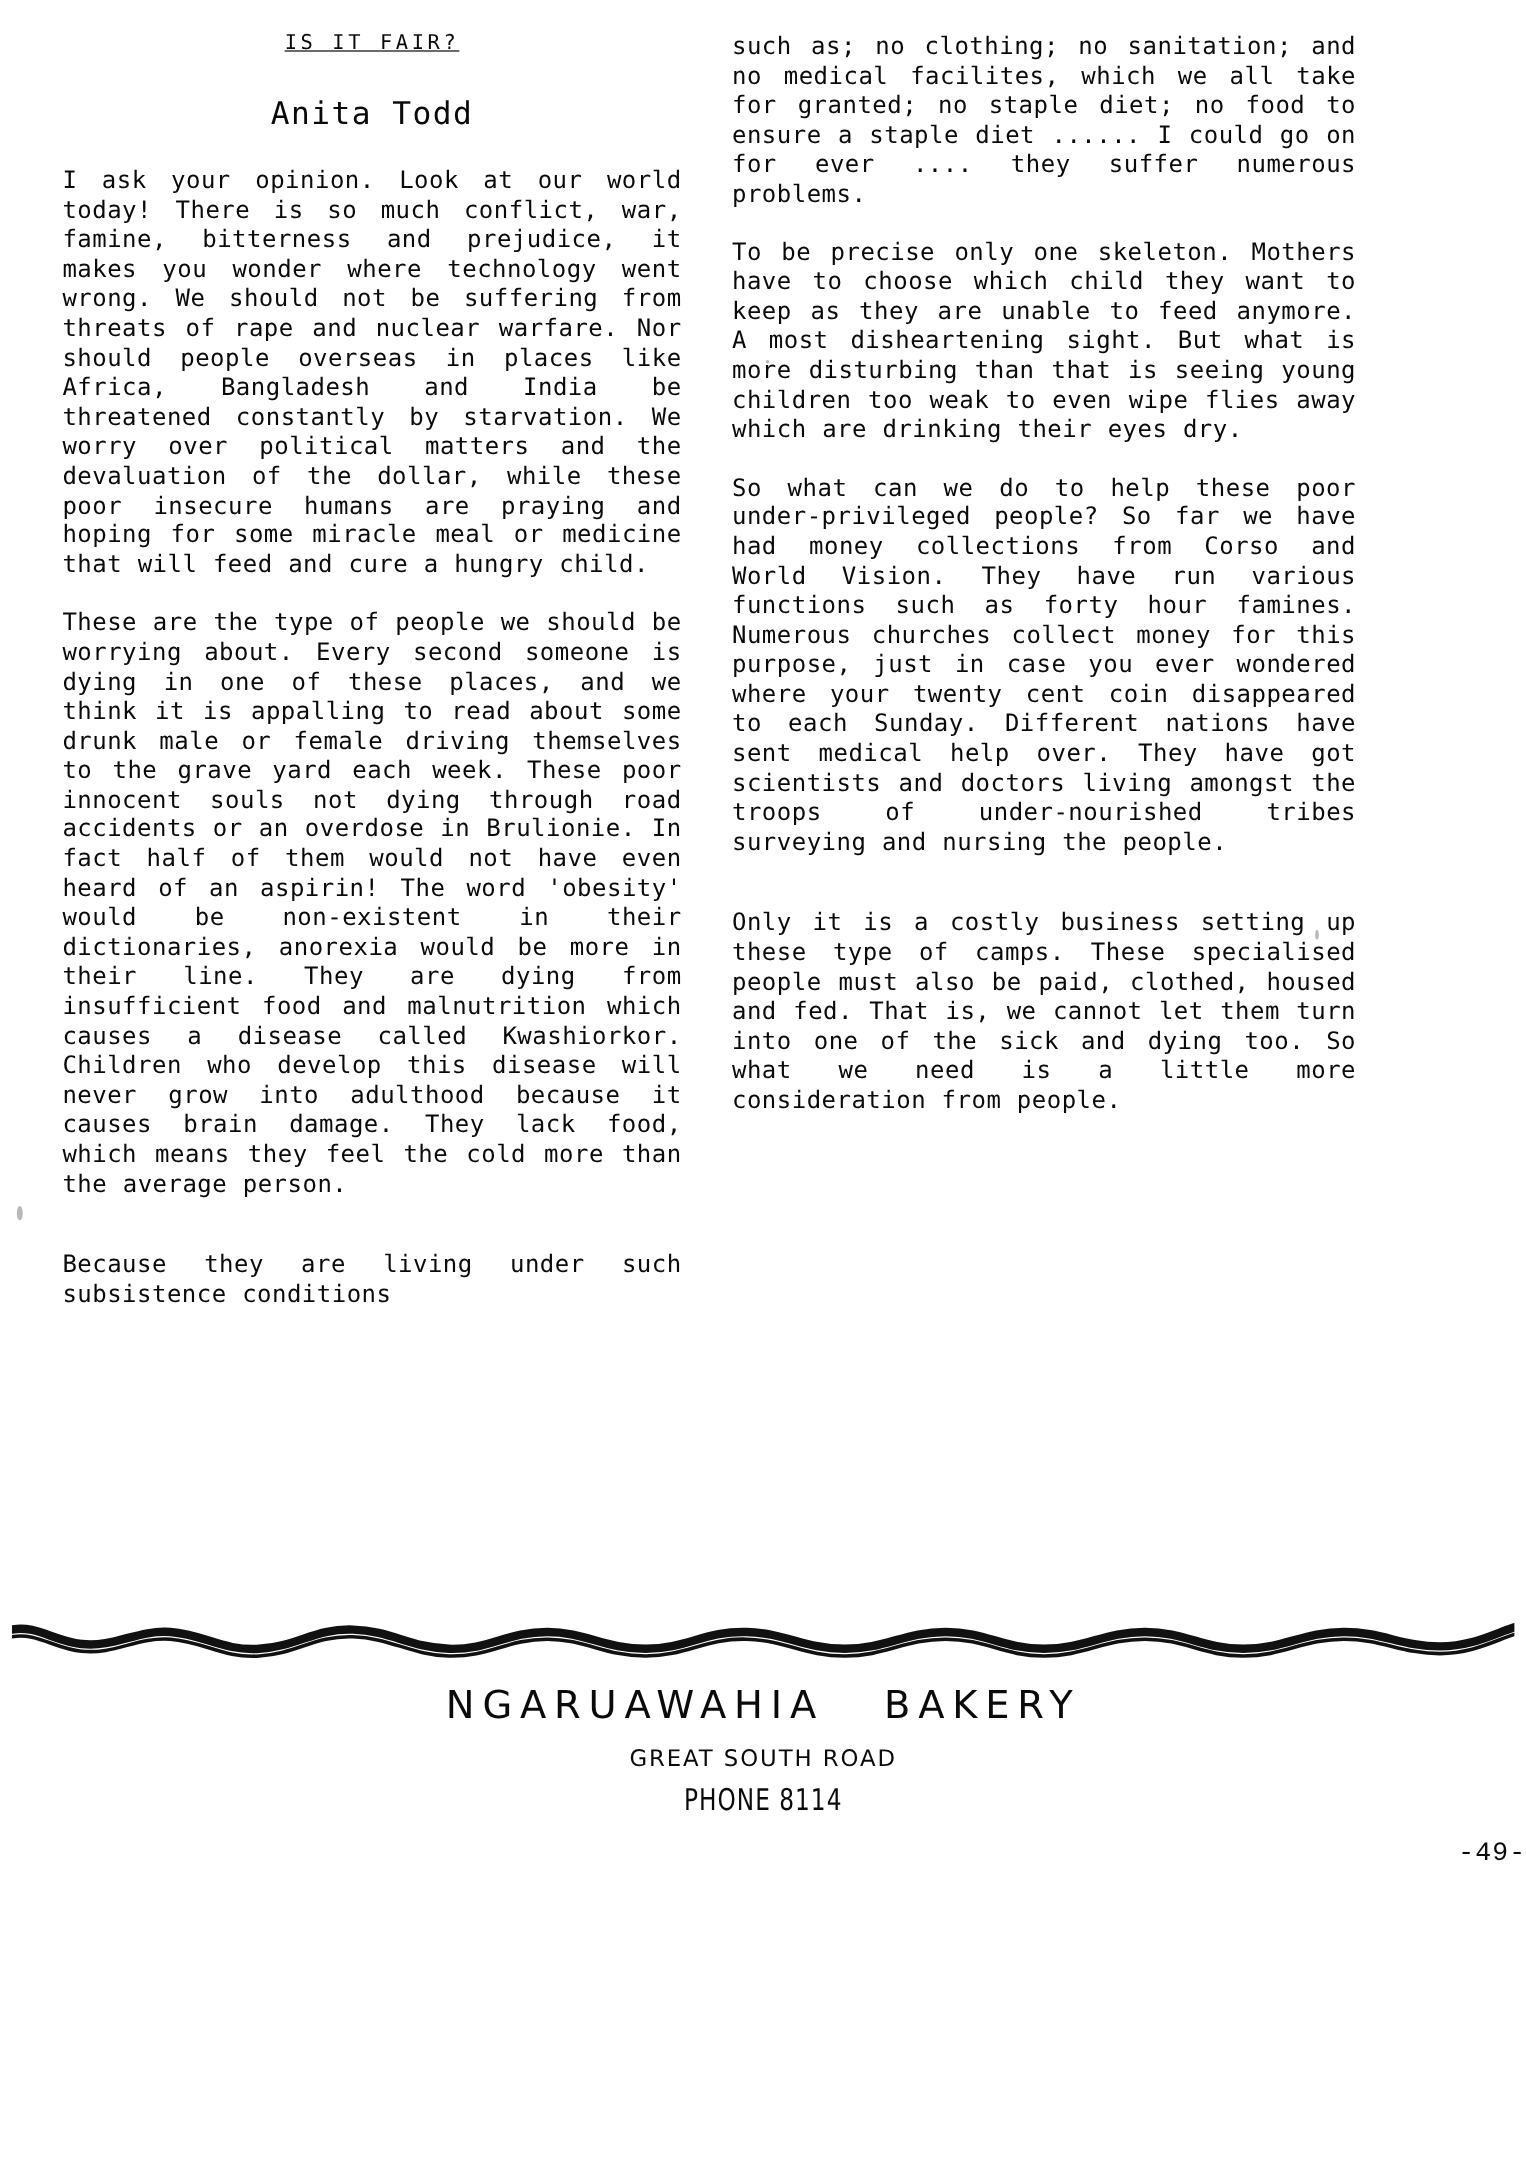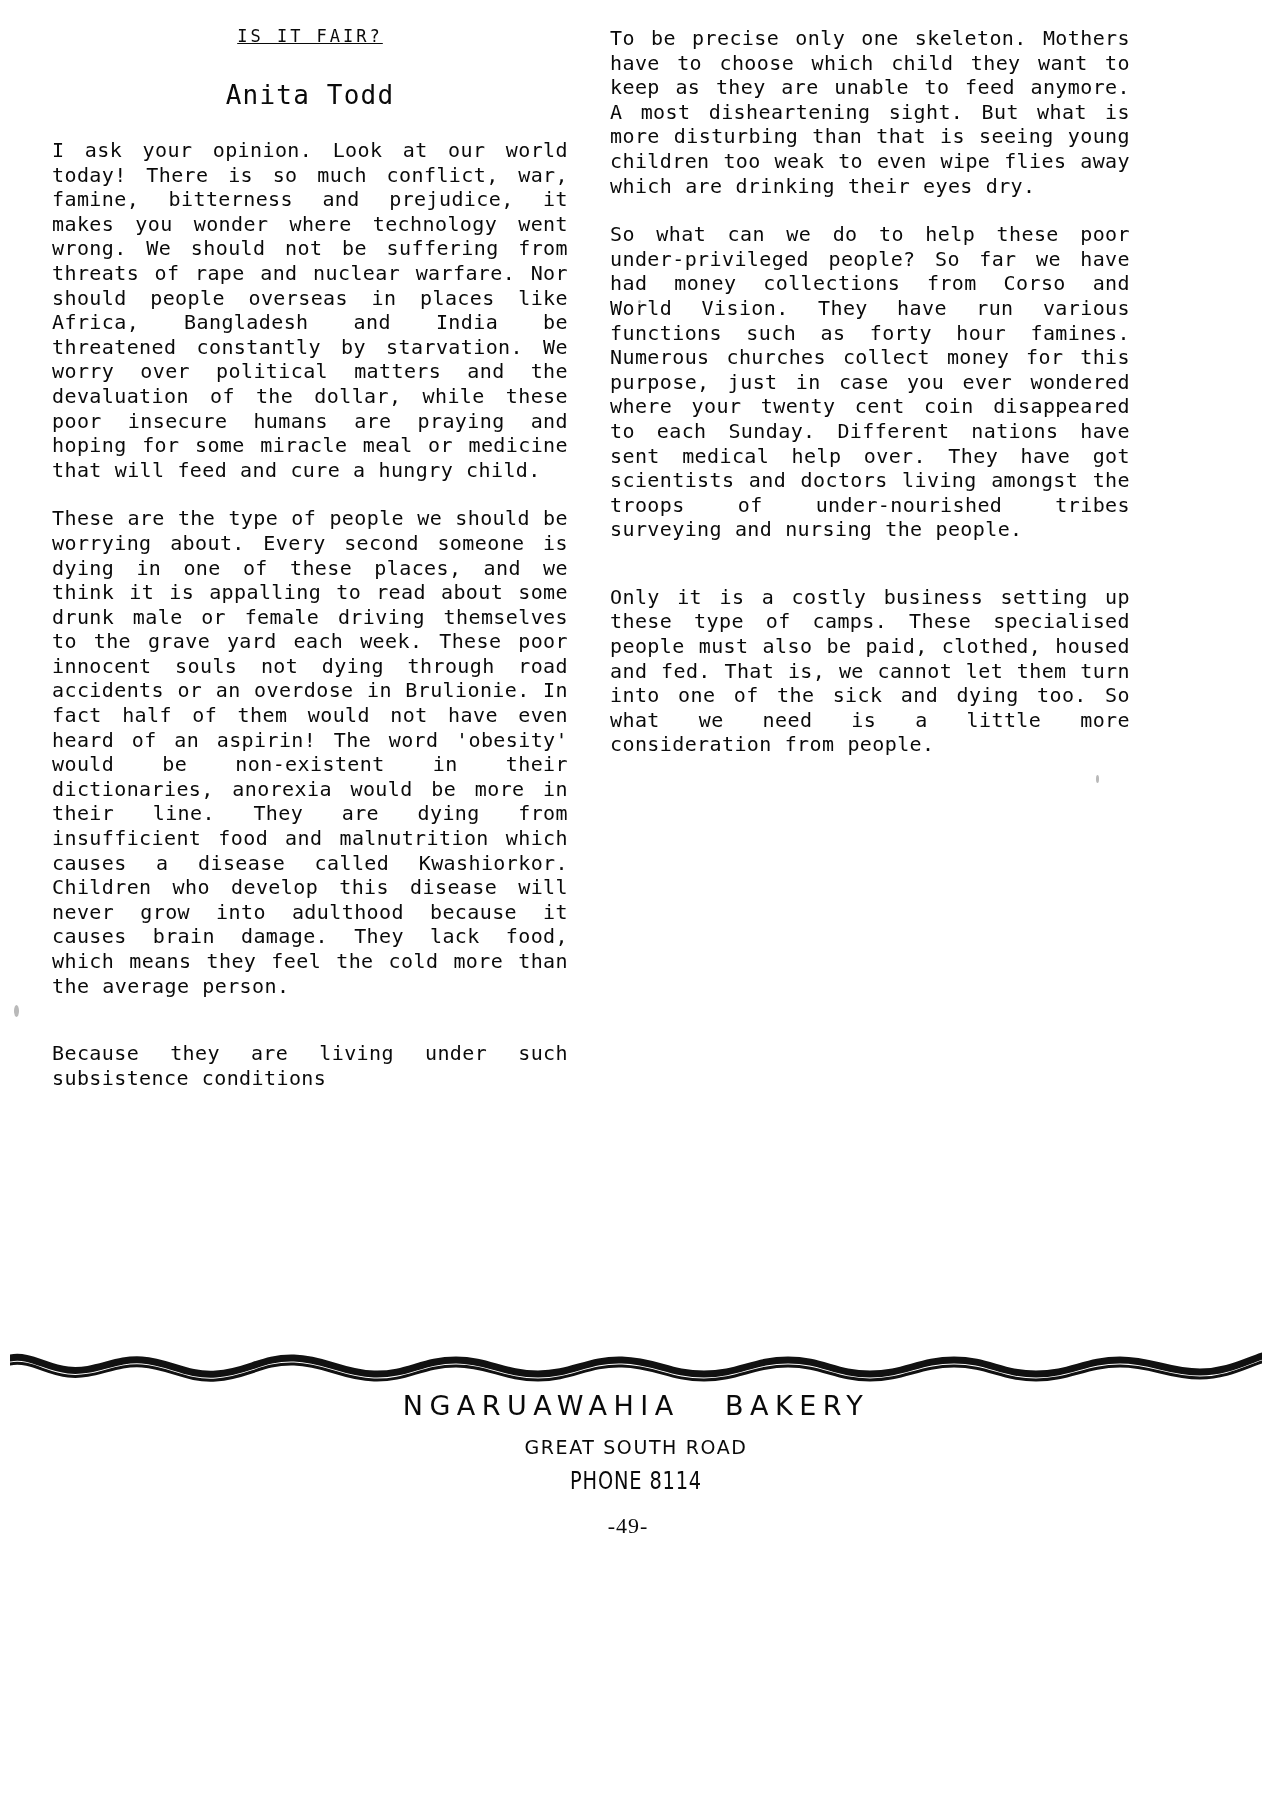--- a/index.html
+++ b/index.html
@@ -74,43 +74,44 @@
   }
   .footer {
     position: absolute;
     left: 0;
     top: 1390px;
     width: 1272px;
     text-align: center;
   }
   .bakery {
     font-family: "DejaVu Sans", sans-serif;
-    font-size: 27px;
+    font-size: 32px;
     letter-spacing: 6.5px;
-    margin: 0;
+    margin: 12px;
     white-space: pre;
   }
   .address {
     font-family: "DejaVu Sans", sans-serif;
     font-size: 19px;
     letter-spacing: 1.6px;
     margin: 15px 0 0 0;
   }
   .phone {
     font-family: "DejaVu Sans Condensed", "DejaVu Sans", sans-serif;
     font-size: 25px;
     letter-spacing: 1px;
     margin: 8px 0 0 0;
     transform: scaleX(0.86);
   }
   .pagenum {
-    font-family: Liberation Serif, serif;
+    font-family: Liberation Mono, monospace;
     font-size: 22px;
     letter-spacing: 1px;
-    margin: 18px 16px 0 0;
+    margin: 18px 0 0 0;
+    text-align: right;
   }
   .speck {
     position: absolute;
     background: #b9b9b9;
     border-radius: 50%;
   }
 </style>
 </head>
 <body>
 
@@ -120,20 +121,21 @@
 
     <div class="col left">
       <h1 class="title">IS IT FAIR?</h1>
       <div class="byline">Anita Todd</div>
       <p class="body">I ask your opinion. Look at our world today! There is so much conflict, war, famine, bitterness and prejudice, it makes you wonder where technology went wrong. We should not be suffering from threats of rape and nuclear warfare. Nor should people overseas in places like Africa, Bangladesh and India be threatened constantly by starvation. We worry over political matters and the devaluation of the dollar, while these poor insecure humans are praying and hoping for some miracle meal or medicine that will feed and cure a hungry child.</p>
       <p class="body">These are the type of people we should be worrying about. Every second someone is dying in one of these places, and we think it is appalling to read about some drunk male or female driving themselves to the grave yard each week. These poor innocent souls not dying through road accidents or an overdose in Brulionie. In fact half of them would not have even heard of an aspirin! The word 'obesity' would be non-existent in their dictionaries, anorexia would be more in their line. They are dying from insufficient food and malnutrition which causes a disease called Kwashiorkor. Children who develop this disease will never grow into adulthood because it causes brain damage. They lack food, which means they feel the cold more than the average person.</p>
       <p class="body tight">Because they are living under such subsistence conditions</p>
     </div>
 
     <div class="col right">
+      <p class="body">such as; no clothing; no sanitation; and no medical facilites, which we all take for granted; no staple diet; no food to ensure a staple diet ...... I could go on for ever .... they suffer numerous problems.</p>
       <p class="body">To be precise only one skeleton. Mothers have to choose which child they want to keep as they are unable to feed anymore. A most disheartening sight. But what is more disturbing than that is seeing young children too weak to even wipe flies away which are drinking their eyes dry.</p>
       <p class="body">So what can we do to help these poor under-privileged people? So far we have had money collections from Corso and World Vision. They have run various functions such as forty hour famines. Numerous churches collect money for this purpose, just in case you ever wondered where your twenty cent coin disappeared to each Sunday. Different nations have sent medical help over. They have got scientists and doctors living amongst the troops of under-nourished tribes surveying and nursing the people.</p>
       <p class="body tight">Only it is a costly business setting up these type of camps. These specialised people must also be paid, clothed, housed and fed. That is, we cannot let them turn into one of the sick and dying too. So what we need is a little more consideration from people.</p>
     </div>
 
   </div>
 
   <svg class="divider" viewBox="0 0 1252 40" preserveAspectRatio="none">
     <path d="M0,6 C20,2 36,16 58,18 C86,21 104,6 132,8 C160,10 176,24 206,22 C238,20 252,5 284,6 C316,7 332,21 364,22 C398,23 412,8 446,8 C478,8 494,22 528,22 C562,22 578,7 612,8 C646,9 660,22 694,22 C728,22 744,8 778,8 C812,8 826,22 860,22 C894,22 910,8 944,8 C978,8 992,22 1026,22 C1060,22 1076,8 1110,8 C1142,8 1158,20 1190,20 C1216,20 1234,10 1252,4" fill="none" stroke="#111111" stroke-width="7" stroke-linecap="round"></path>
     <path d="M0,6 C20,2 36,16 58,18 C86,21 104,6 132,8 C160,10 176,24 206,22 C238,20 252,5 284,6 C316,7 332,21 364,22 C398,23 412,8 446,8 C478,8 494,22 528,22 C562,22 578,7 612,8 C646,9 660,22 694,22 C728,22 744,8 778,8 C812,8 826,22 860,22 C894,22 910,8 944,8 C978,8 992,22 1026,22 C1060,22 1076,8 1110,8 C1142,8 1158,20 1190,20 C1216,20 1234,10 1252,4" fill="none" stroke="#111111" stroke-width="3" stroke-linecap="round" transform="translate(0,6)"></path>

